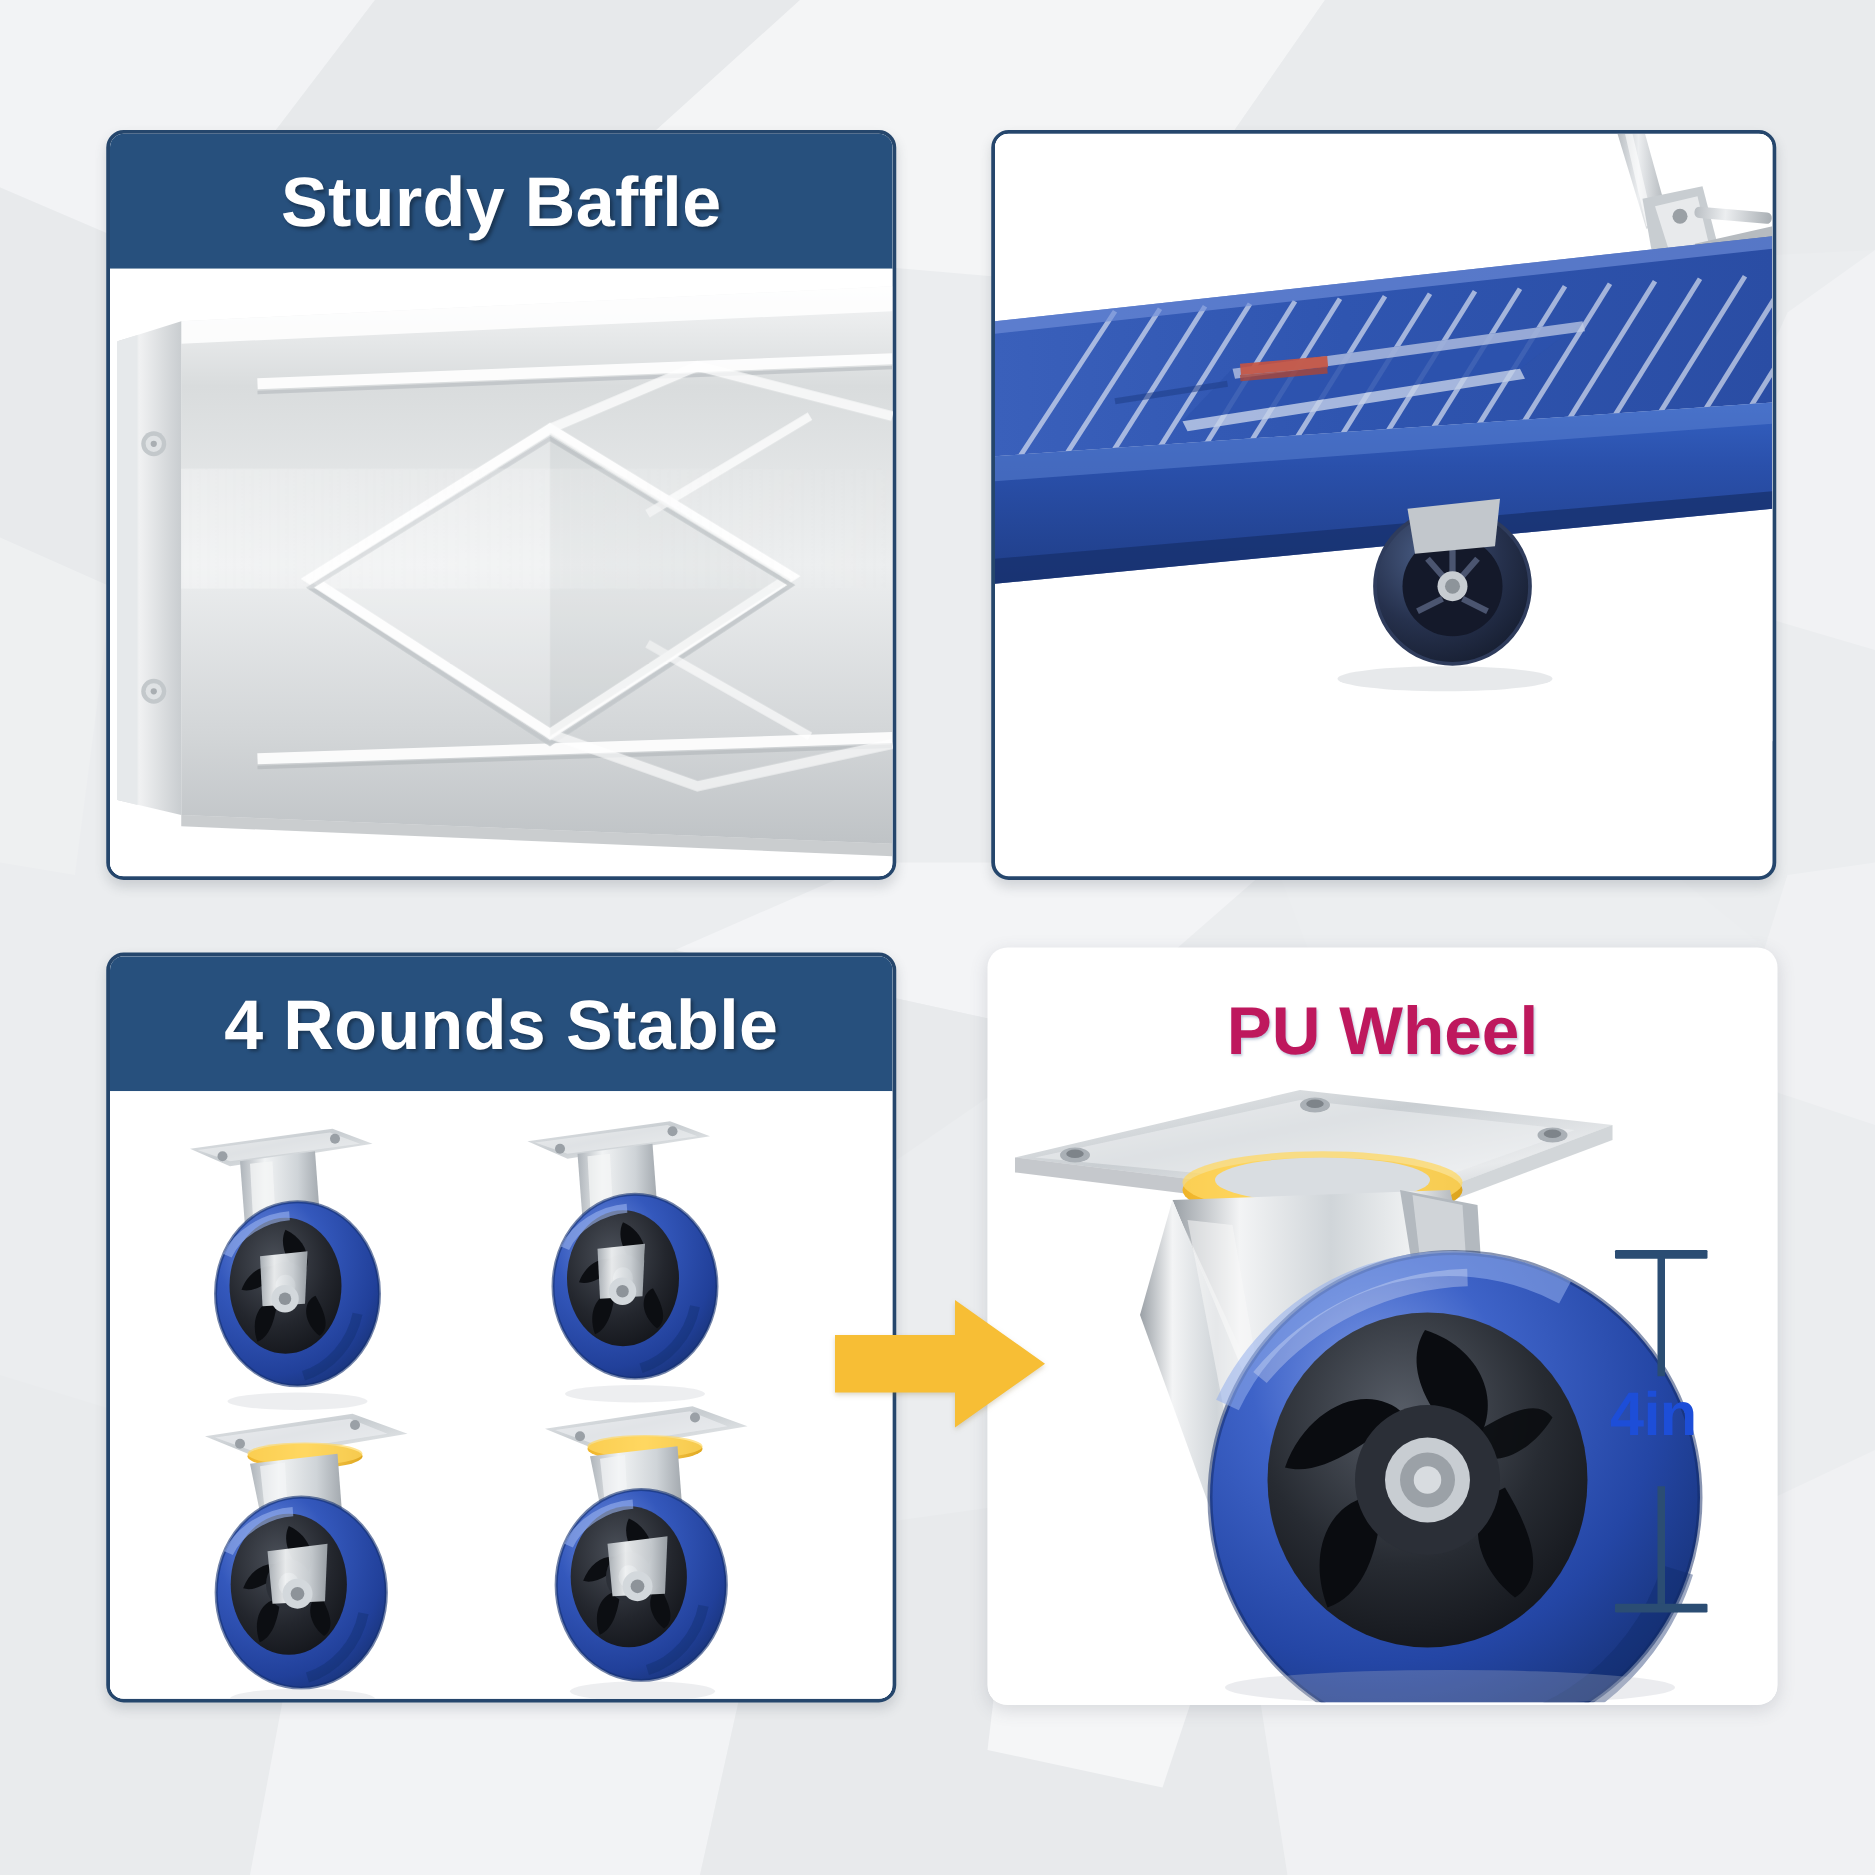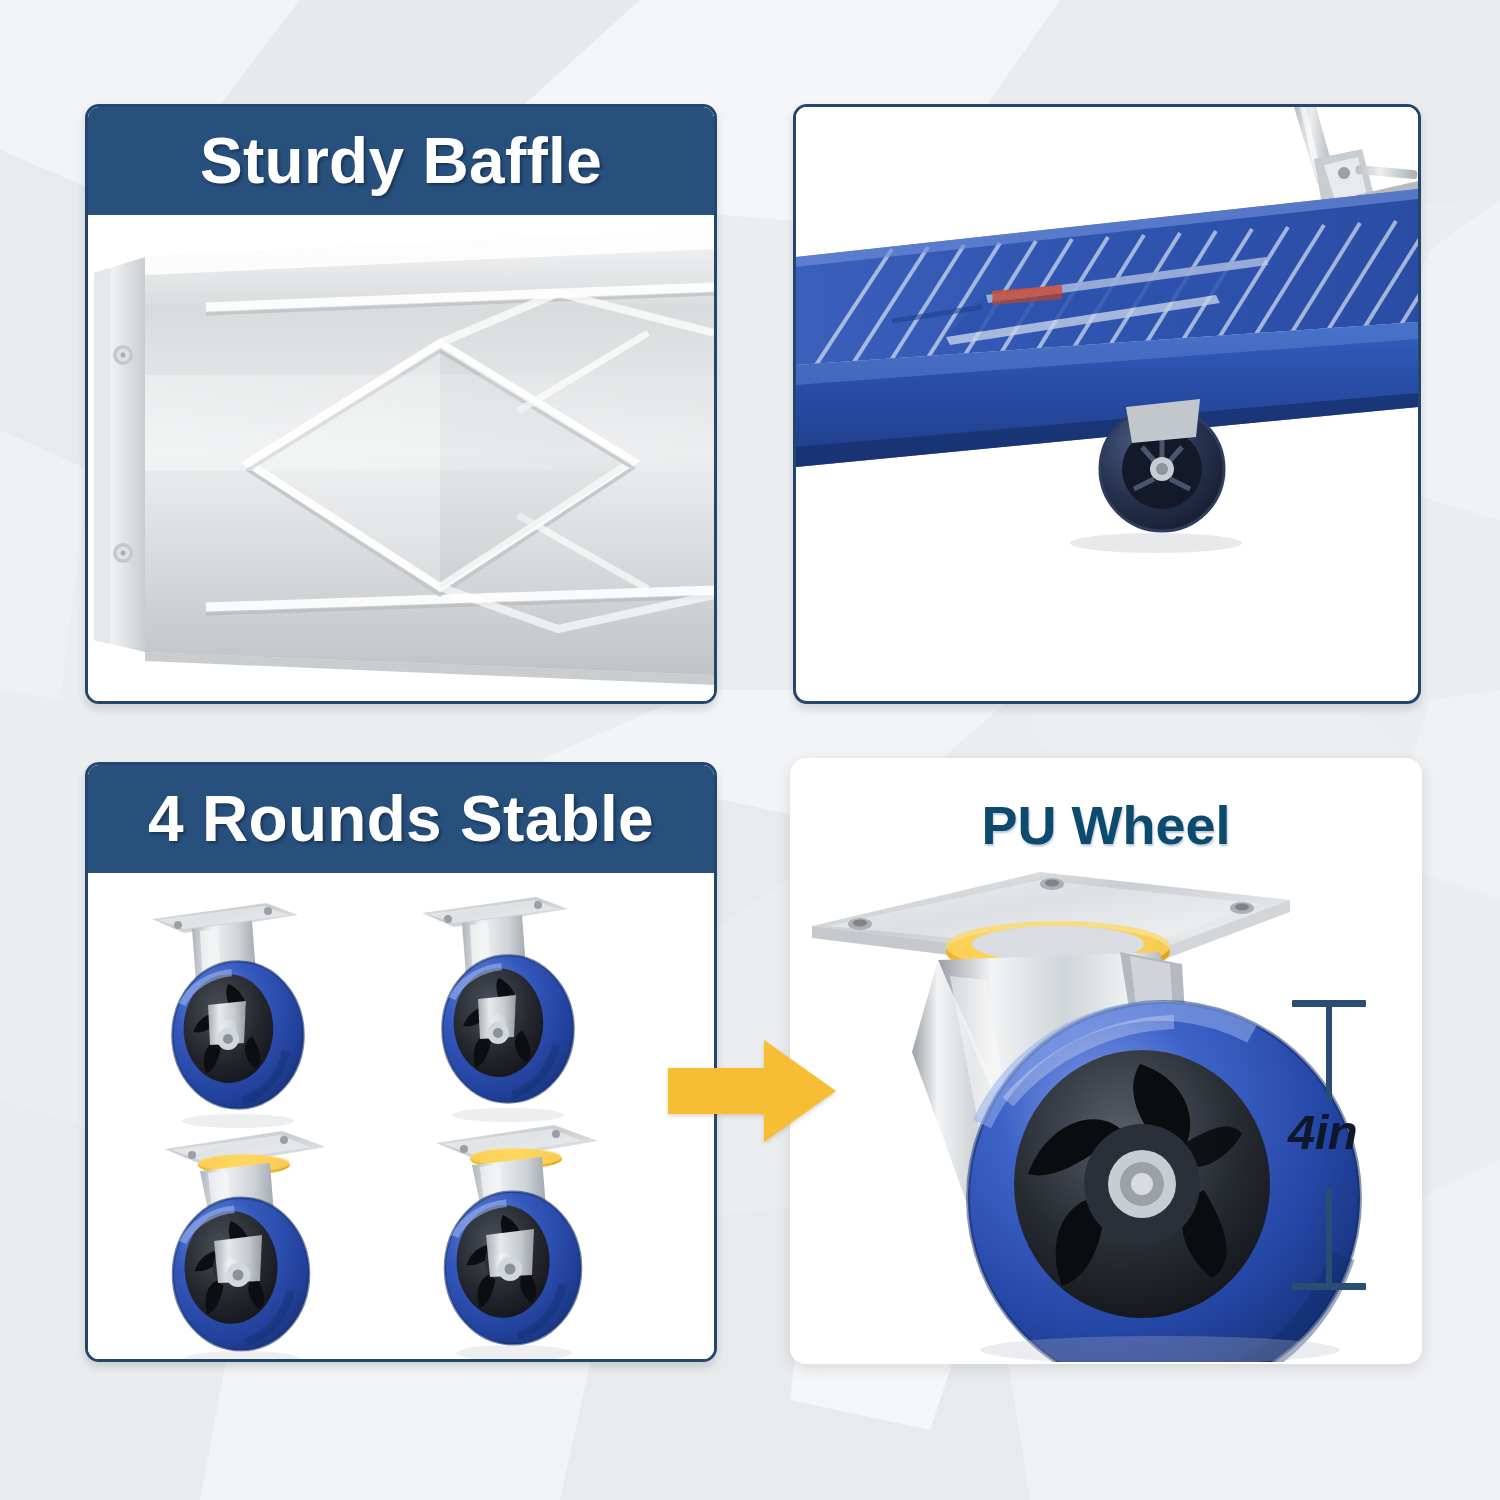--- a/index.html
+++ b/index.html
@@ -32,29 +32,29 @@
   .panel-header{
     background:#27507d;
     height:108px;
     display:flex;align-items:center;justify-content:center;
     border-radius:10px 10px 0 0;
     margin:-0px;
   }
   .panel-header h2{
     margin:12px;
     color:#ffffff;
-    font-size:64px;
+    font-size:56px;
     font-weight:700;
     letter-spacing:.3px;
     text-shadow:2px 2px 3px rgba(0,0,0,.35);
     white-space:nowrap;
   }
   .plain-title{
     text-align:center;
-    color:#0c4a6e;
+    color:#be185d;
     font-size:54px;
     font-weight:700;
     margin:0;
     padding-top:36px;
     text-shadow:1px 2px 2px rgba(110,130,170,.45);
     white-space:nowrap;
   }
   .photo{position:relative;width:100%;height:calc(100% - 108px);background:#fff;overflow:hidden;}
   .photo.full{height:100%;}
 
@@ -472,16 +472,16 @@
   </div>
 </div>
 
 <svg id="arrow" viewBox="0 0 170 118">
   <polygon points="0,36 96,36 96,8 168,59 96,110 96,82 0,82" fill="#f7be35"></polygon>
 </svg>
 
 <div id="dim">
   <div class="cap top" style="background: rgb(43, 77, 115);"></div>
   <div class="stem up" style="background: rgb(43, 77, 115);"></div>
-  <div class="lbl" style="color: #0f172a; font-style: italic;">4in</div>
+  <div class="lbl" style="color: #1d4ed8;">4in</div>
   <div class="stem dn" style="background: rgb(43, 77, 115);"></div>
   <div class="cap bot" style="background: rgb(43, 77, 115);"></div>
 </div>
 
 </body></html>

